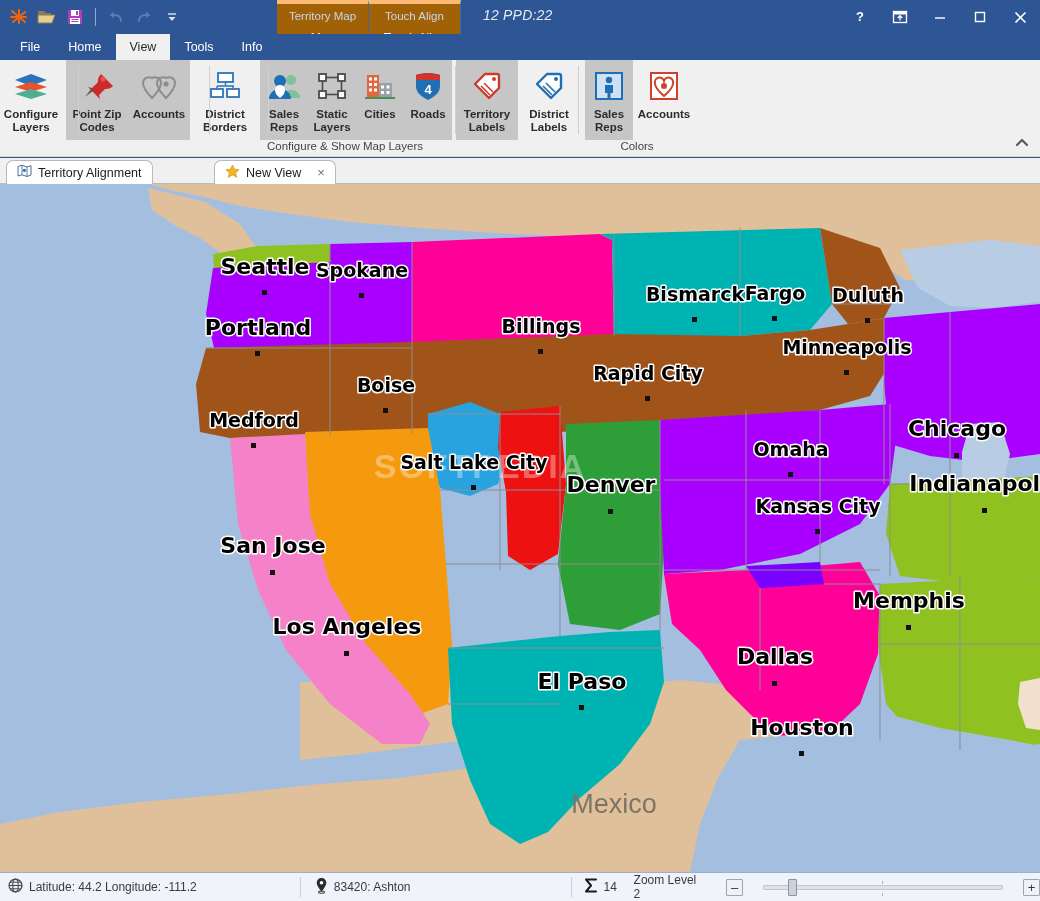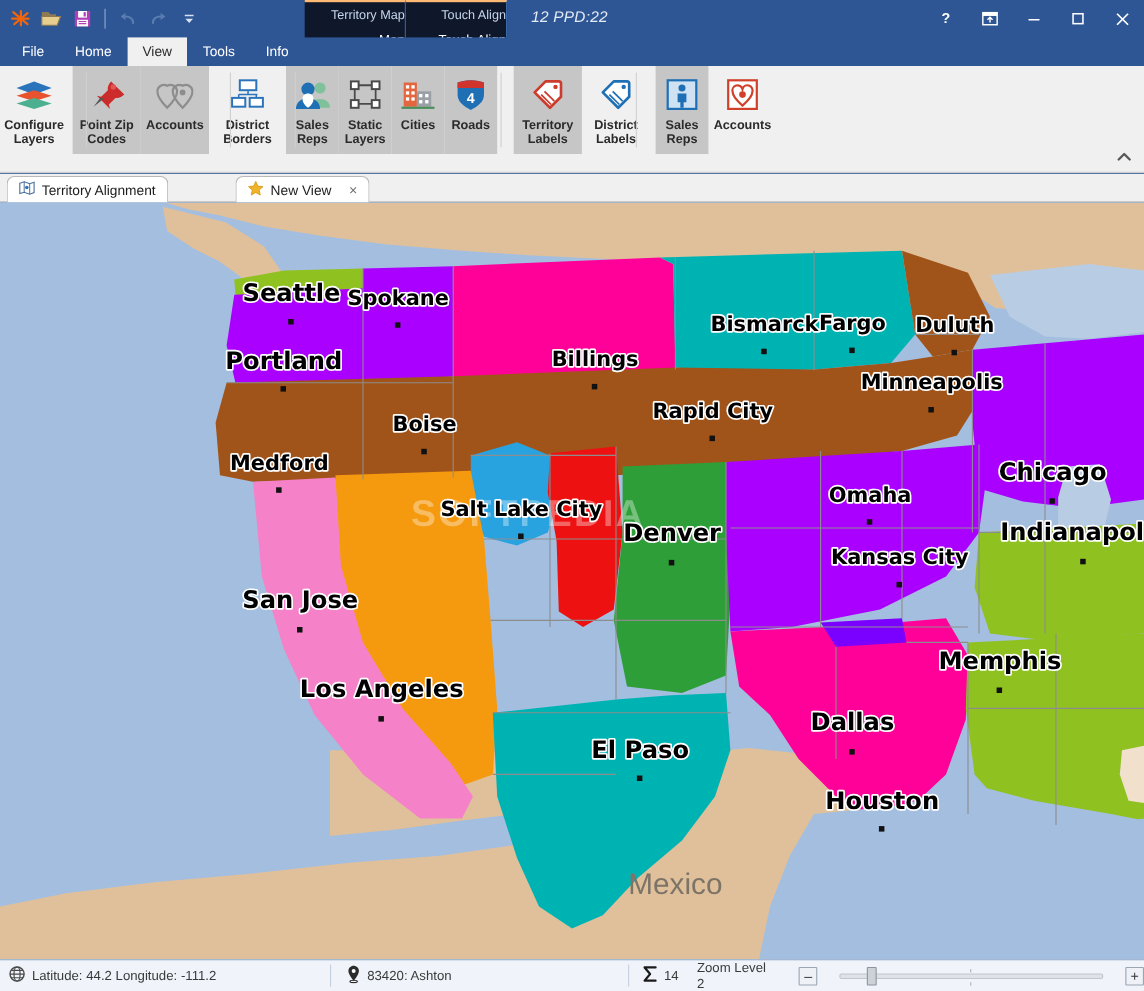--- a/index.html
+++ b/index.html
@@ -36,25 +36,25 @@
     position: absolute; left: 483px; top: 7px;
     color: #e4ebf5; font-size: 14px; letter-spacing: .2px; font-style: italic;
   }
 
   
   .ctx-groups {
     position: absolute; left: 277px; top: 0; height: 62px;
     display: flex;
   }
   .ctx-group {
-    background: #0f172a;
-    border-top: 2px solid #fdba74;
+    background: #a16207;
+    border-top: 4px solid #fdba74;
     border-right: 1px solid #3c6aa8;
     width: 92px;
-    display: flex; flex-direction: column; align-items: flex-end;
+    display: flex; flex-direction: column; align-items: center;
   }
   .ctx-group-title {
     color: #c6d6ec; font-size: 11.5px; margin-top: 6px;
   }
   .ctx-tab {
     color: #ffffff; font-size: 12px; margin-top: 9px; cursor: pointer;
   }
 
   
   .wincontrols {
@@ -440,21 +440,21 @@
             <path d="M14 2c5 0 9 1 12 2v11c0 7-6 11-12 14C8 26 2 22 2 15V4c3-1 7-2 12-2z" fill="#1f6fb5"></path>
             <path d="M14 2c5 0 9 1 12 2v5H2V4c3-1 7-2 12-2z" fill="#d0342c"></path>
             <text x="14" y="23" text-anchor="middle" font-size="13" font-weight="bold" font-family="Liberation Sans, sans-serif" fill="#ffffff">4</text>
           </svg>
         </div>
         <div class="rbtn-label">Roads</div>
       </div>
 
       <div class="vsep" style="left:455px"></div>
 
-      <div class="rbtn wide toggled" style="margin-left:15px">
+      <div class="rbtn wide toggled" style="margin-left:4px">
         <div class="rbtn-icon">
           <svg width="32" height="30" viewBox="0 0 32 30">
             <path d="M4 13 14 3h12a2 2 0 0 1 2 2v12L18 27z" fill="#ffffff" stroke="#cc3b2b" stroke-width="2.4" stroke-linejoin="round"></path>
             <circle cx="23" cy="8" r="2" fill="#cc3b2b"></circle>
             <g stroke="#cc3b2b" stroke-width="1.6">
               <line x1="10" y1="15" x2="19" y2="24"></line>
               <line x1="13" y1="12" x2="22" y2="21"></line>
             </g>
           </svg>
         </div>
@@ -496,20 +496,24 @@
           <svg width="30" height="30" viewBox="0 0 30 30">
             <rect x="2" y="2" width="26" height="26" fill="#ffffff" stroke="#d0402b" stroke-width="2"></rect>
             <path d="M15 25C8 19 6 16 6 12.5A4.5 4.5 0 0 1 15 10a4.5 4.5 0 0 1 9 2.5C24 16 22 19 15 25z" fill="none" stroke="#d0402b" stroke-width="2"></path>
             <circle cx="15" cy="15" r="3" fill="#d0402b"></circle>
           </svg>
         </div>
         <div class="rbtn-label">Accounts</div>
       </div>
     </div>
 
+    <div class="group-caption-bar">
+      <div class="gc" style="left:0; width:690px;">Configure &amp; Show Map Layers</div>
+      <div class="gc" style="left:578px; width:118px;">Colors</div>
+    </div>
 
     <div class="ribbon-collapse">
       <svg width="16" height="14" viewBox="0 0 16 14">
           <path d="M3 9 8 4l5 5" fill="none" stroke="#5a5a5a" stroke-width="2.2" stroke-linecap="round" stroke-linejoin="round"></path>
         </svg>
     </div>
   </div>
 
   <div class="viewtabs">
     <div class="vtab" style="left:6px;">

